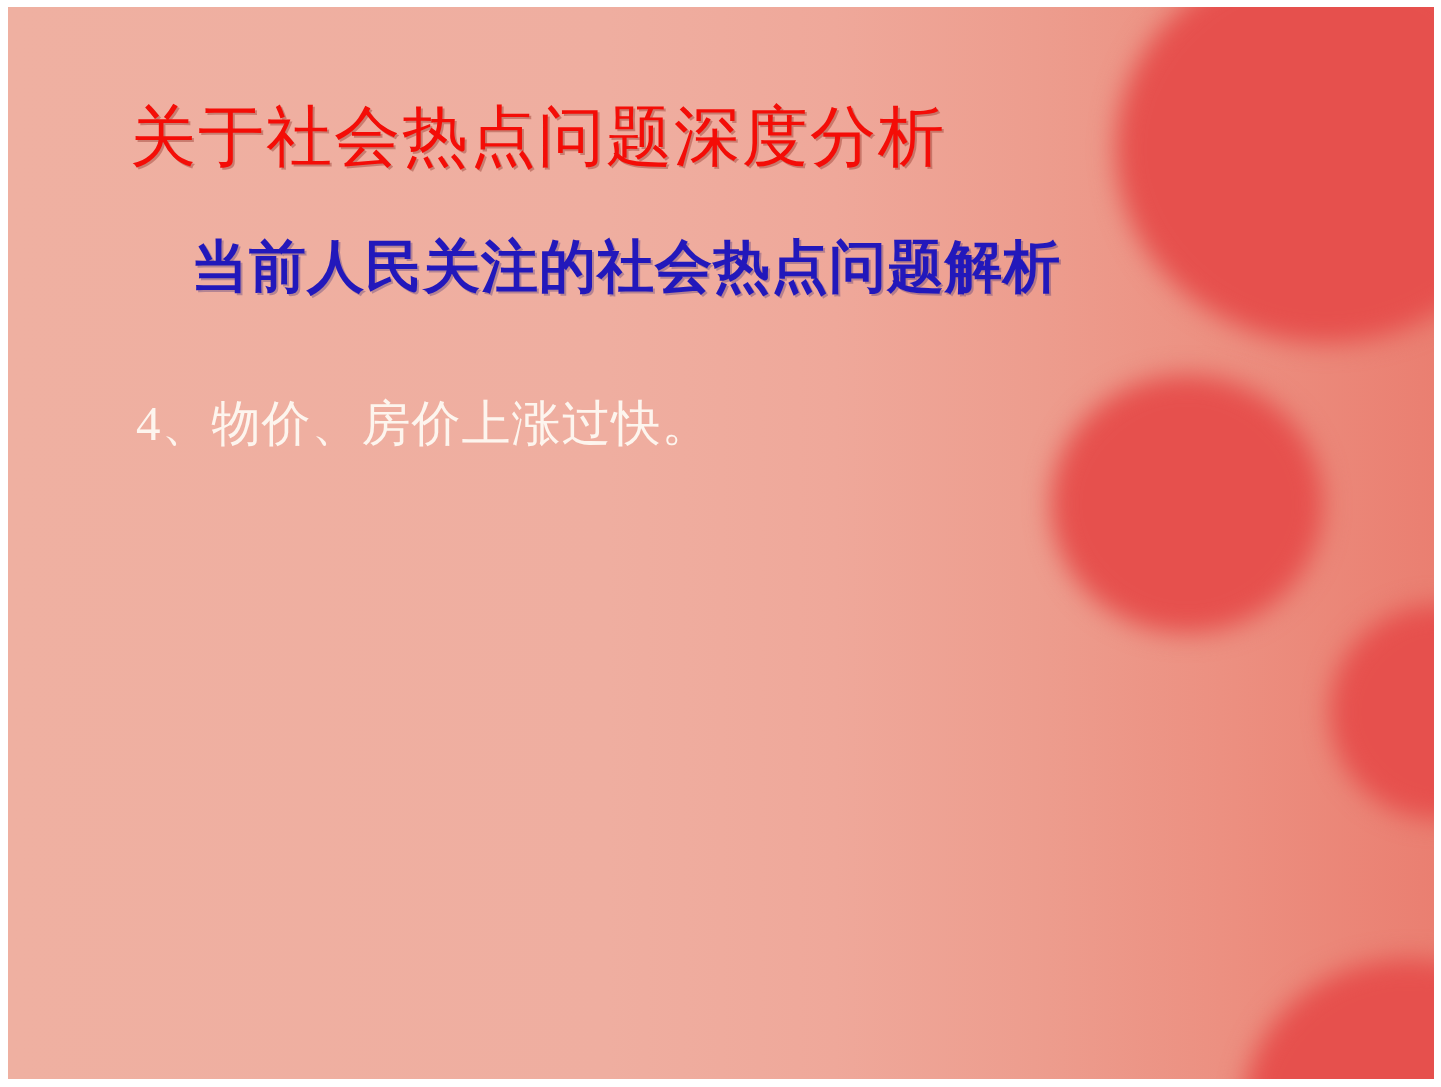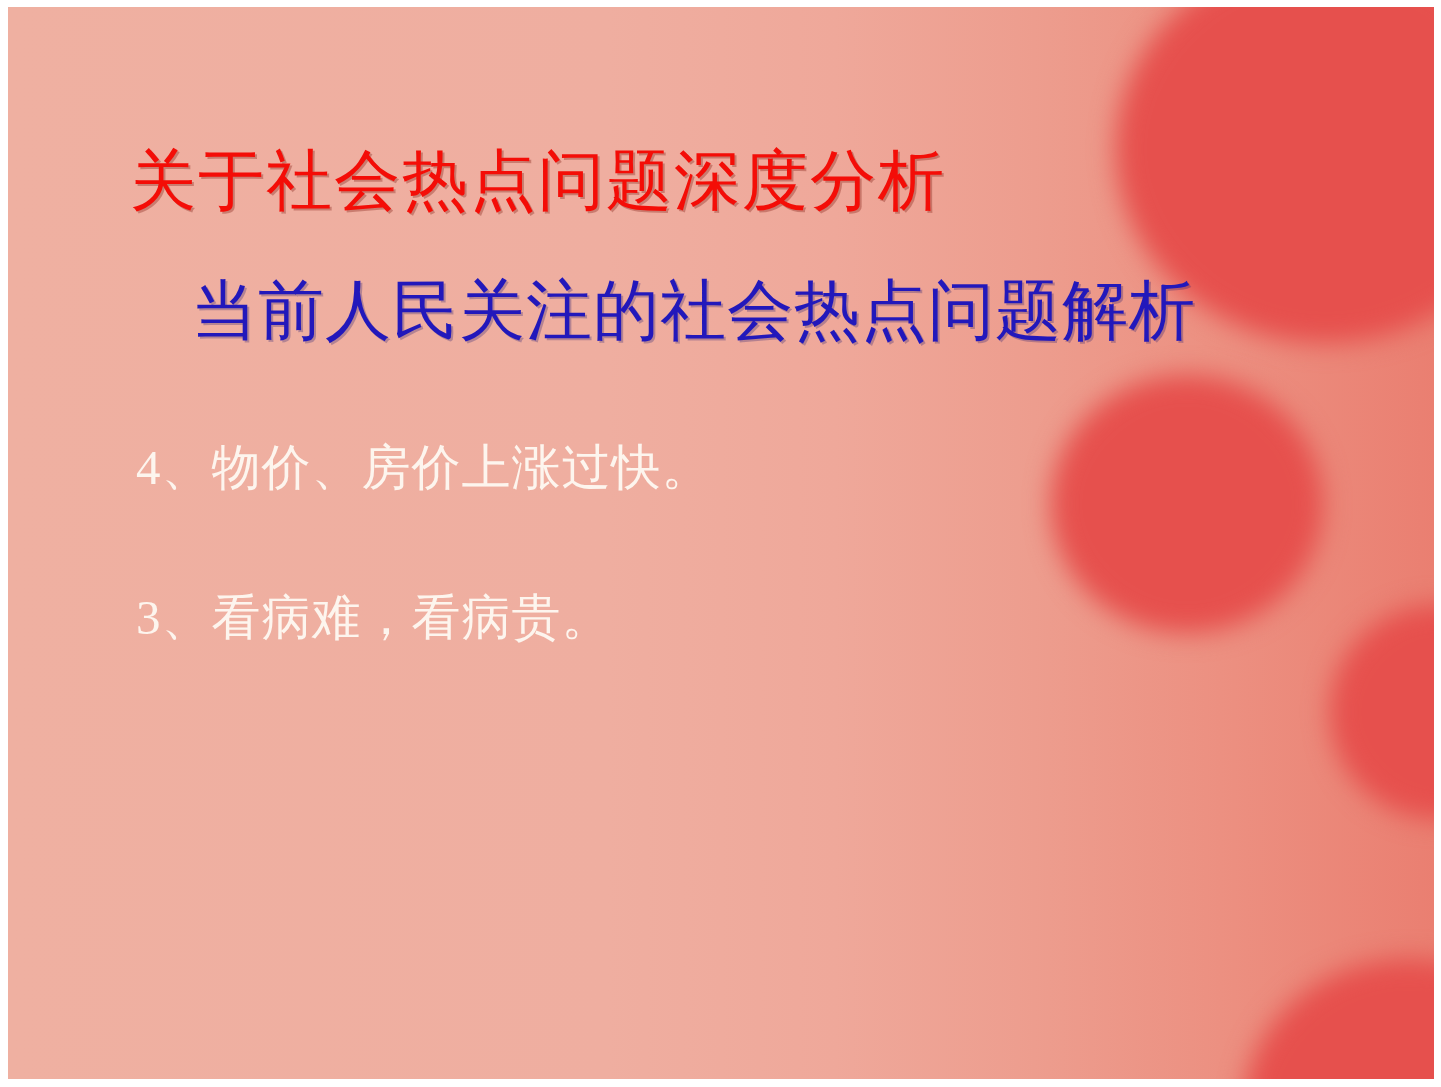--- a/index.html
+++ b/index.html
@@ -64,21 +64,20 @@
     left: 1236px;
     top: 952px;
     width: 330px;
     height: 300px;
   }
 
   
   .textlayer {
     position: absolute;
     inset: 0;
-    margin-top: 44px;
   }
 
   .title {
     position: absolute;
     left: 122px;
     top: 88px;
     width: 1000px;
     color: #f40d07;
     font-size: 66px;
     line-height: 84px;
@@ -88,24 +87,24 @@
     text-shadow: 2px 2px 0 rgba(120, 20, 10, 0.32);
     font-family: "Liberation Serif", "DejaVu Serif", serif;
   }
 
   .subtitle {
     position: absolute;
     left: 183px;
     top: 228px;
     width: 1050px;
     color: #2218bb;
-    font-size: 66px;
+    font-size: 57px;
     line-height: 64px;
     letter-spacing: 1px;
-    font-weight: normal;
+    font-weight: bold;
     white-space: nowrap;
     text-shadow: 2px 2px 0 rgba(30, 20, 110, 0.28);
     font-family: "Liberation Serif", "DejaVu Serif", serif;
   }
 
   .bullets {
     position: absolute;
     left: 128px;
     top: 386px;
     width: 1000px;
@@ -134,17 +133,16 @@
   <div class="deco deco-4"></div>
 
   <div class="textlayer">
 
     <div class="title">关于社会热点问题深度分析</div>
 
     <div class="subtitle">当前人民关注的社会热点问题解析</div>
 
     <div class="bullets">
       <div class="bullet">4、物价、房价上涨过快。</div>
-      <div class="bullet">3、看病难，看病贵。</div>
     </div>
 
   </div>
 </div>
 
 </body></html>

